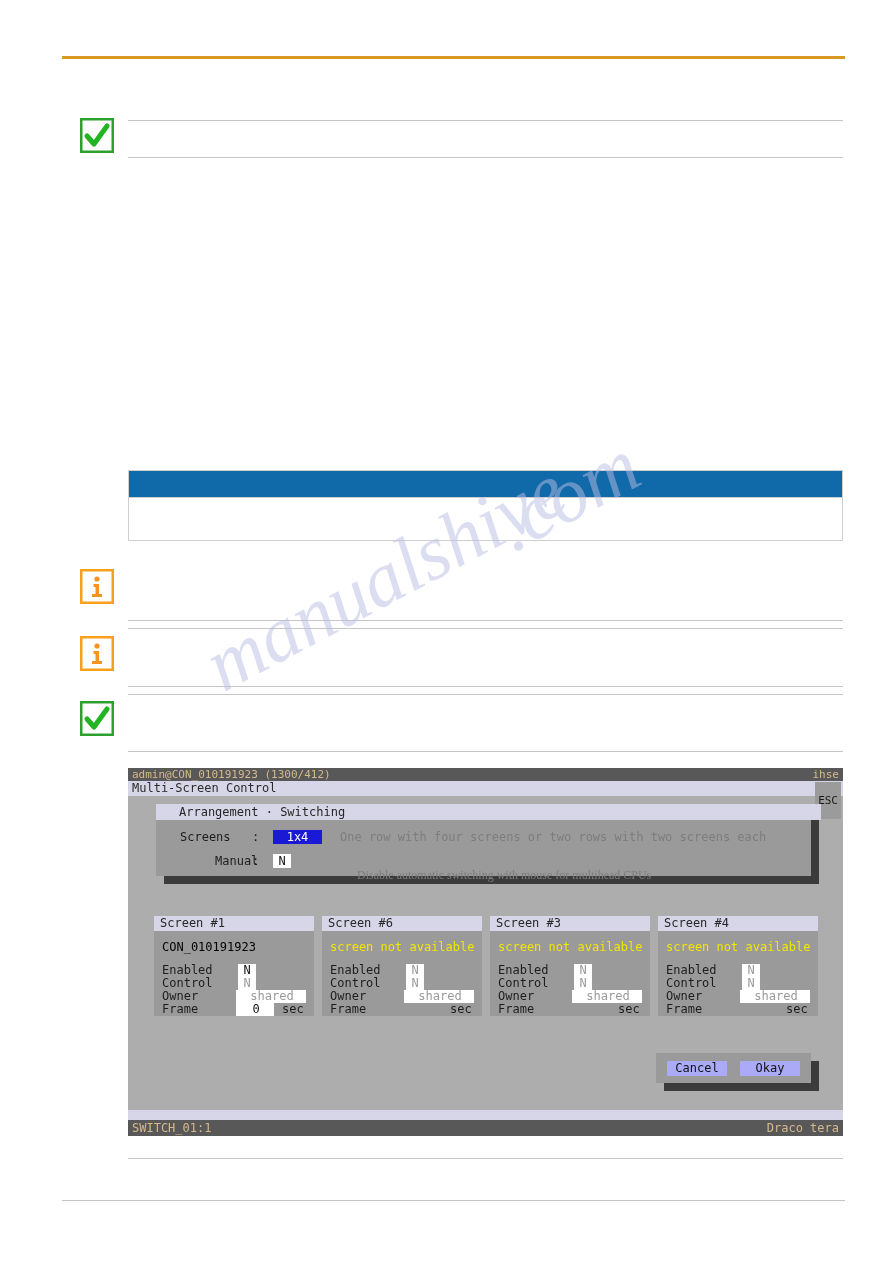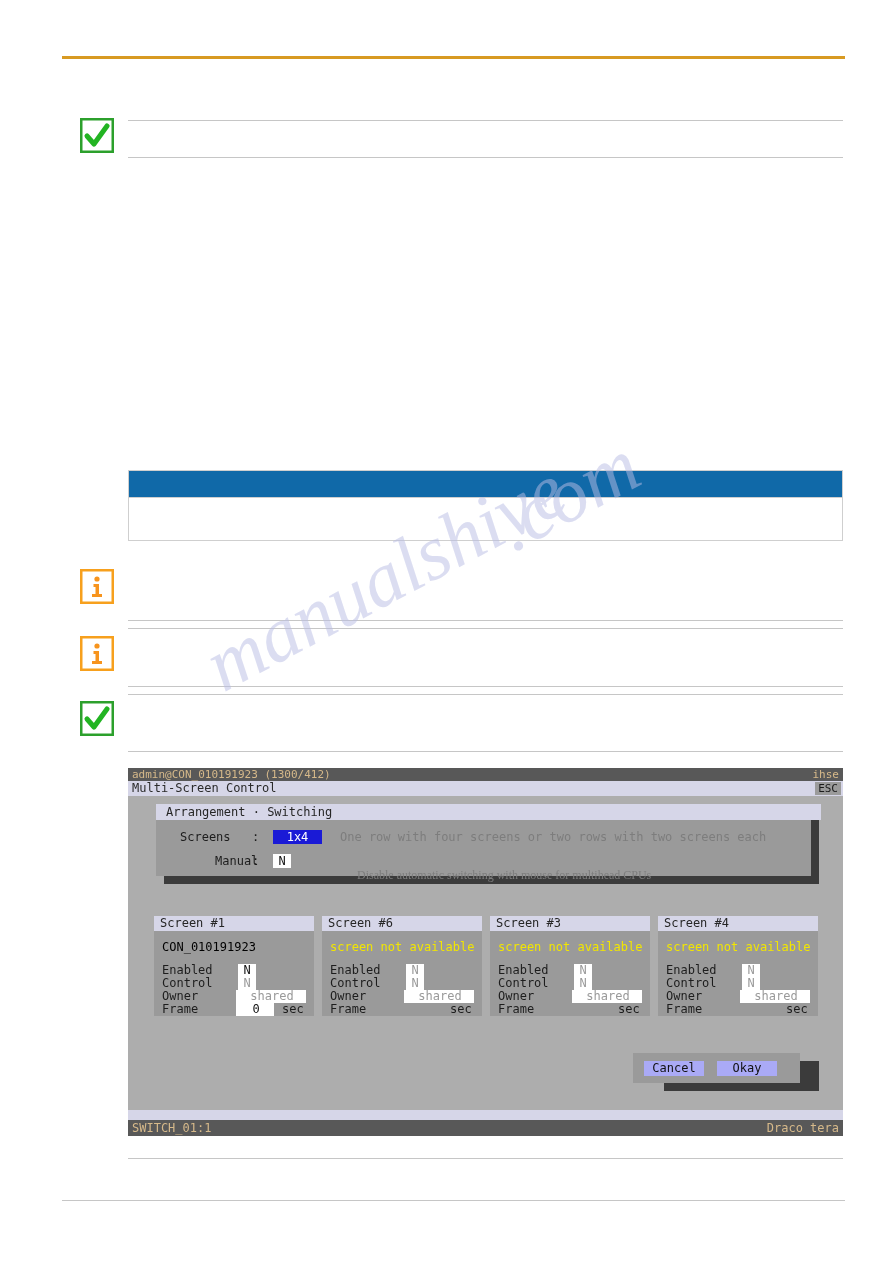--- a/index.html
+++ b/index.html
@@ -115,21 +115,21 @@
     height: 15px;
     background: #d6d6e8;
     color: #2b2b2b;
     line-height: 15px;
     font-size: 12px;
   }
   .osd-subbar .left { position: absolute; left: 4px; top: 0; }
   .osd-subbar .esc {
     position: absolute; right: 2px; top: 1px;
     background: #9b9b9b; color: #1a1a1a;
-    padding: 0 3px; line-height: 13px; font-size: 11px;
+    padding: 12px 3px; line-height: 13px; font-size: 11px;
   }
 
   
   .panel-shadow {
     position: absolute;
     background: #3b3b3b;
   }
   .arr-panel {
     position: absolute;
     left: 28px;
@@ -142,21 +142,21 @@
     position: absolute;
     left: 28px;
     top: 36px;
     width: 665px;
     height: 16px;
     background: #d6d6e8;
     color: #262626;
     font-size: 12px;
     line-height: 16px;
   }
-  .arr-tabbar span { margin-left: 10px; }
+  .arr-tabbar span { margin-left: 23px; }
 
   .field-row { position: absolute; color: #1d1d1d; font-size: 12px; }
   .field-label { position: absolute; }
   .field-colon { position: absolute; }
   .field-box {
     position: absolute;
     line-height: 14px;
     text-align: center;
     font-size: 12px;
   }
@@ -213,26 +213,25 @@
     text-align: center;
   }
   .val-dim { color: #9a9a9a; }
   .val-on { color: #111111; }
   .val-left { text-align: left; padding-left: 2px; box-sizing: border-box; }
   .card-rows .unit { position: absolute; top: 0; }
 
   
   .btn-panel {
     position: absolute;
-    left: 505px;
+    left: 528px;
     top: 285px;
     width: 155px;
     height: 30px;
     background: #9a9a9a;
-    padding-left: 12px;
   }
   .osd-btn {
     position: absolute;
     top: 8px;
     height: 15px;
     line-height: 15px;
     background: #aaaaf6;
     color: #111111;
     font-size: 12px;
     text-align: center;

